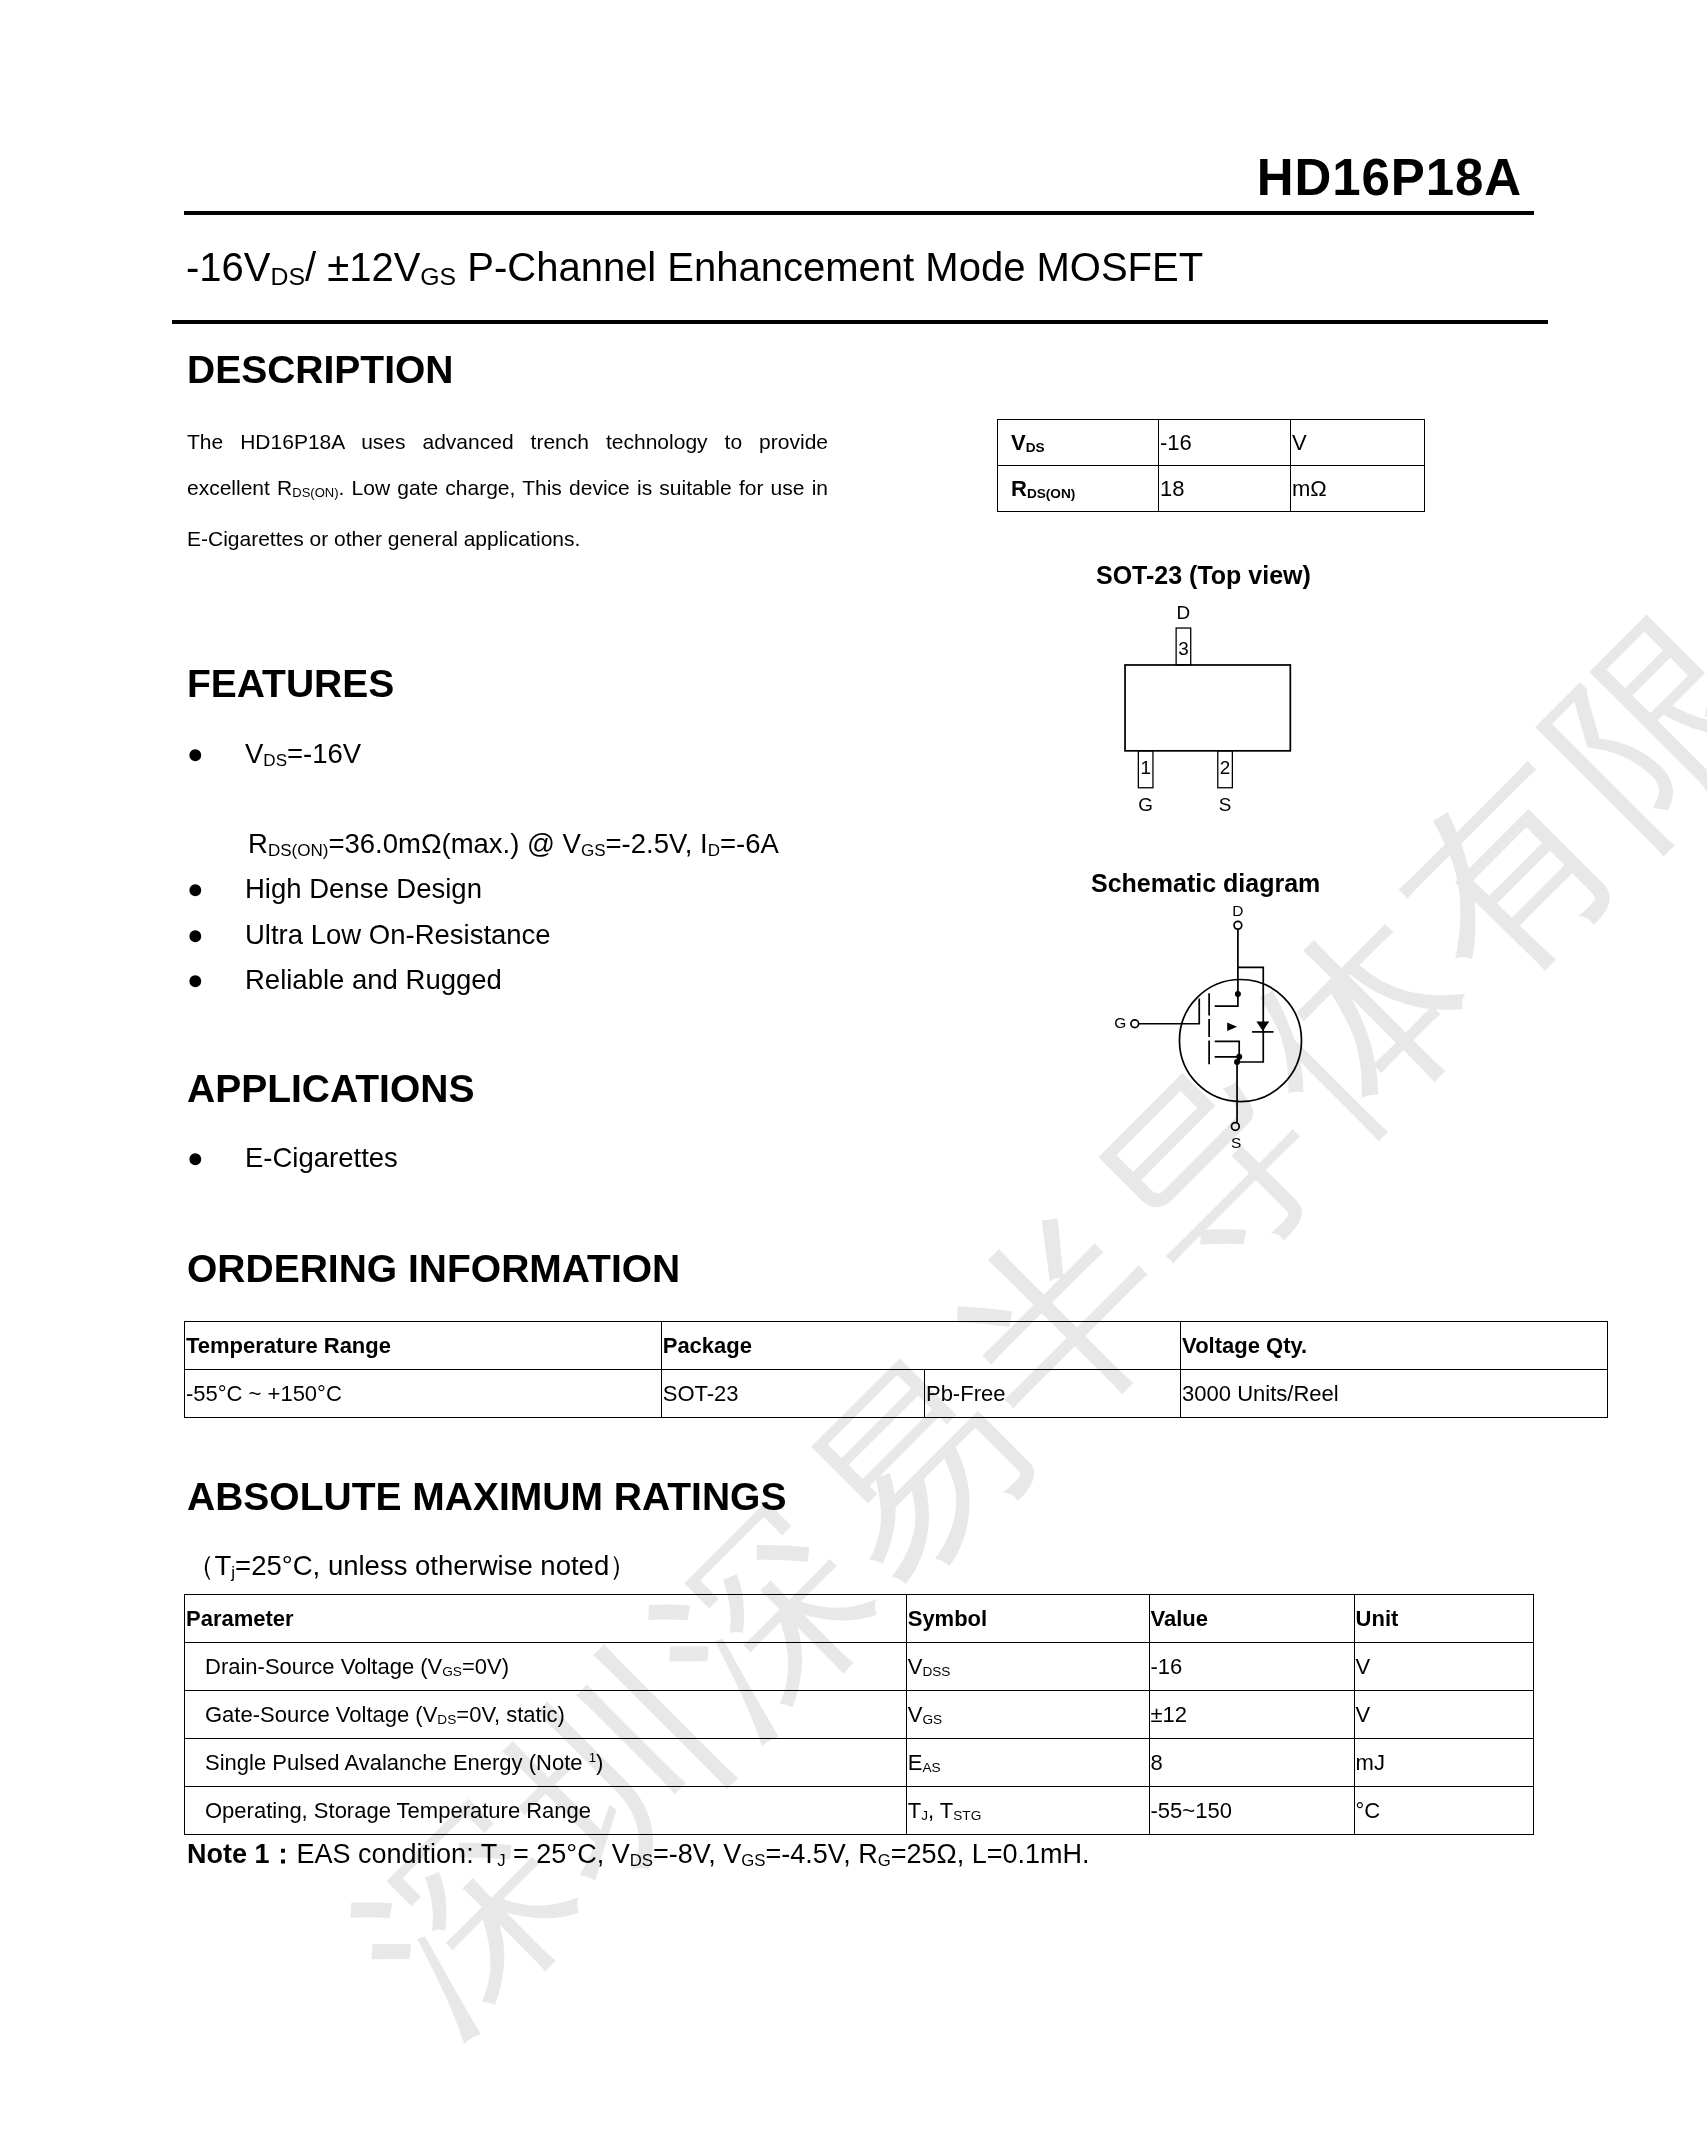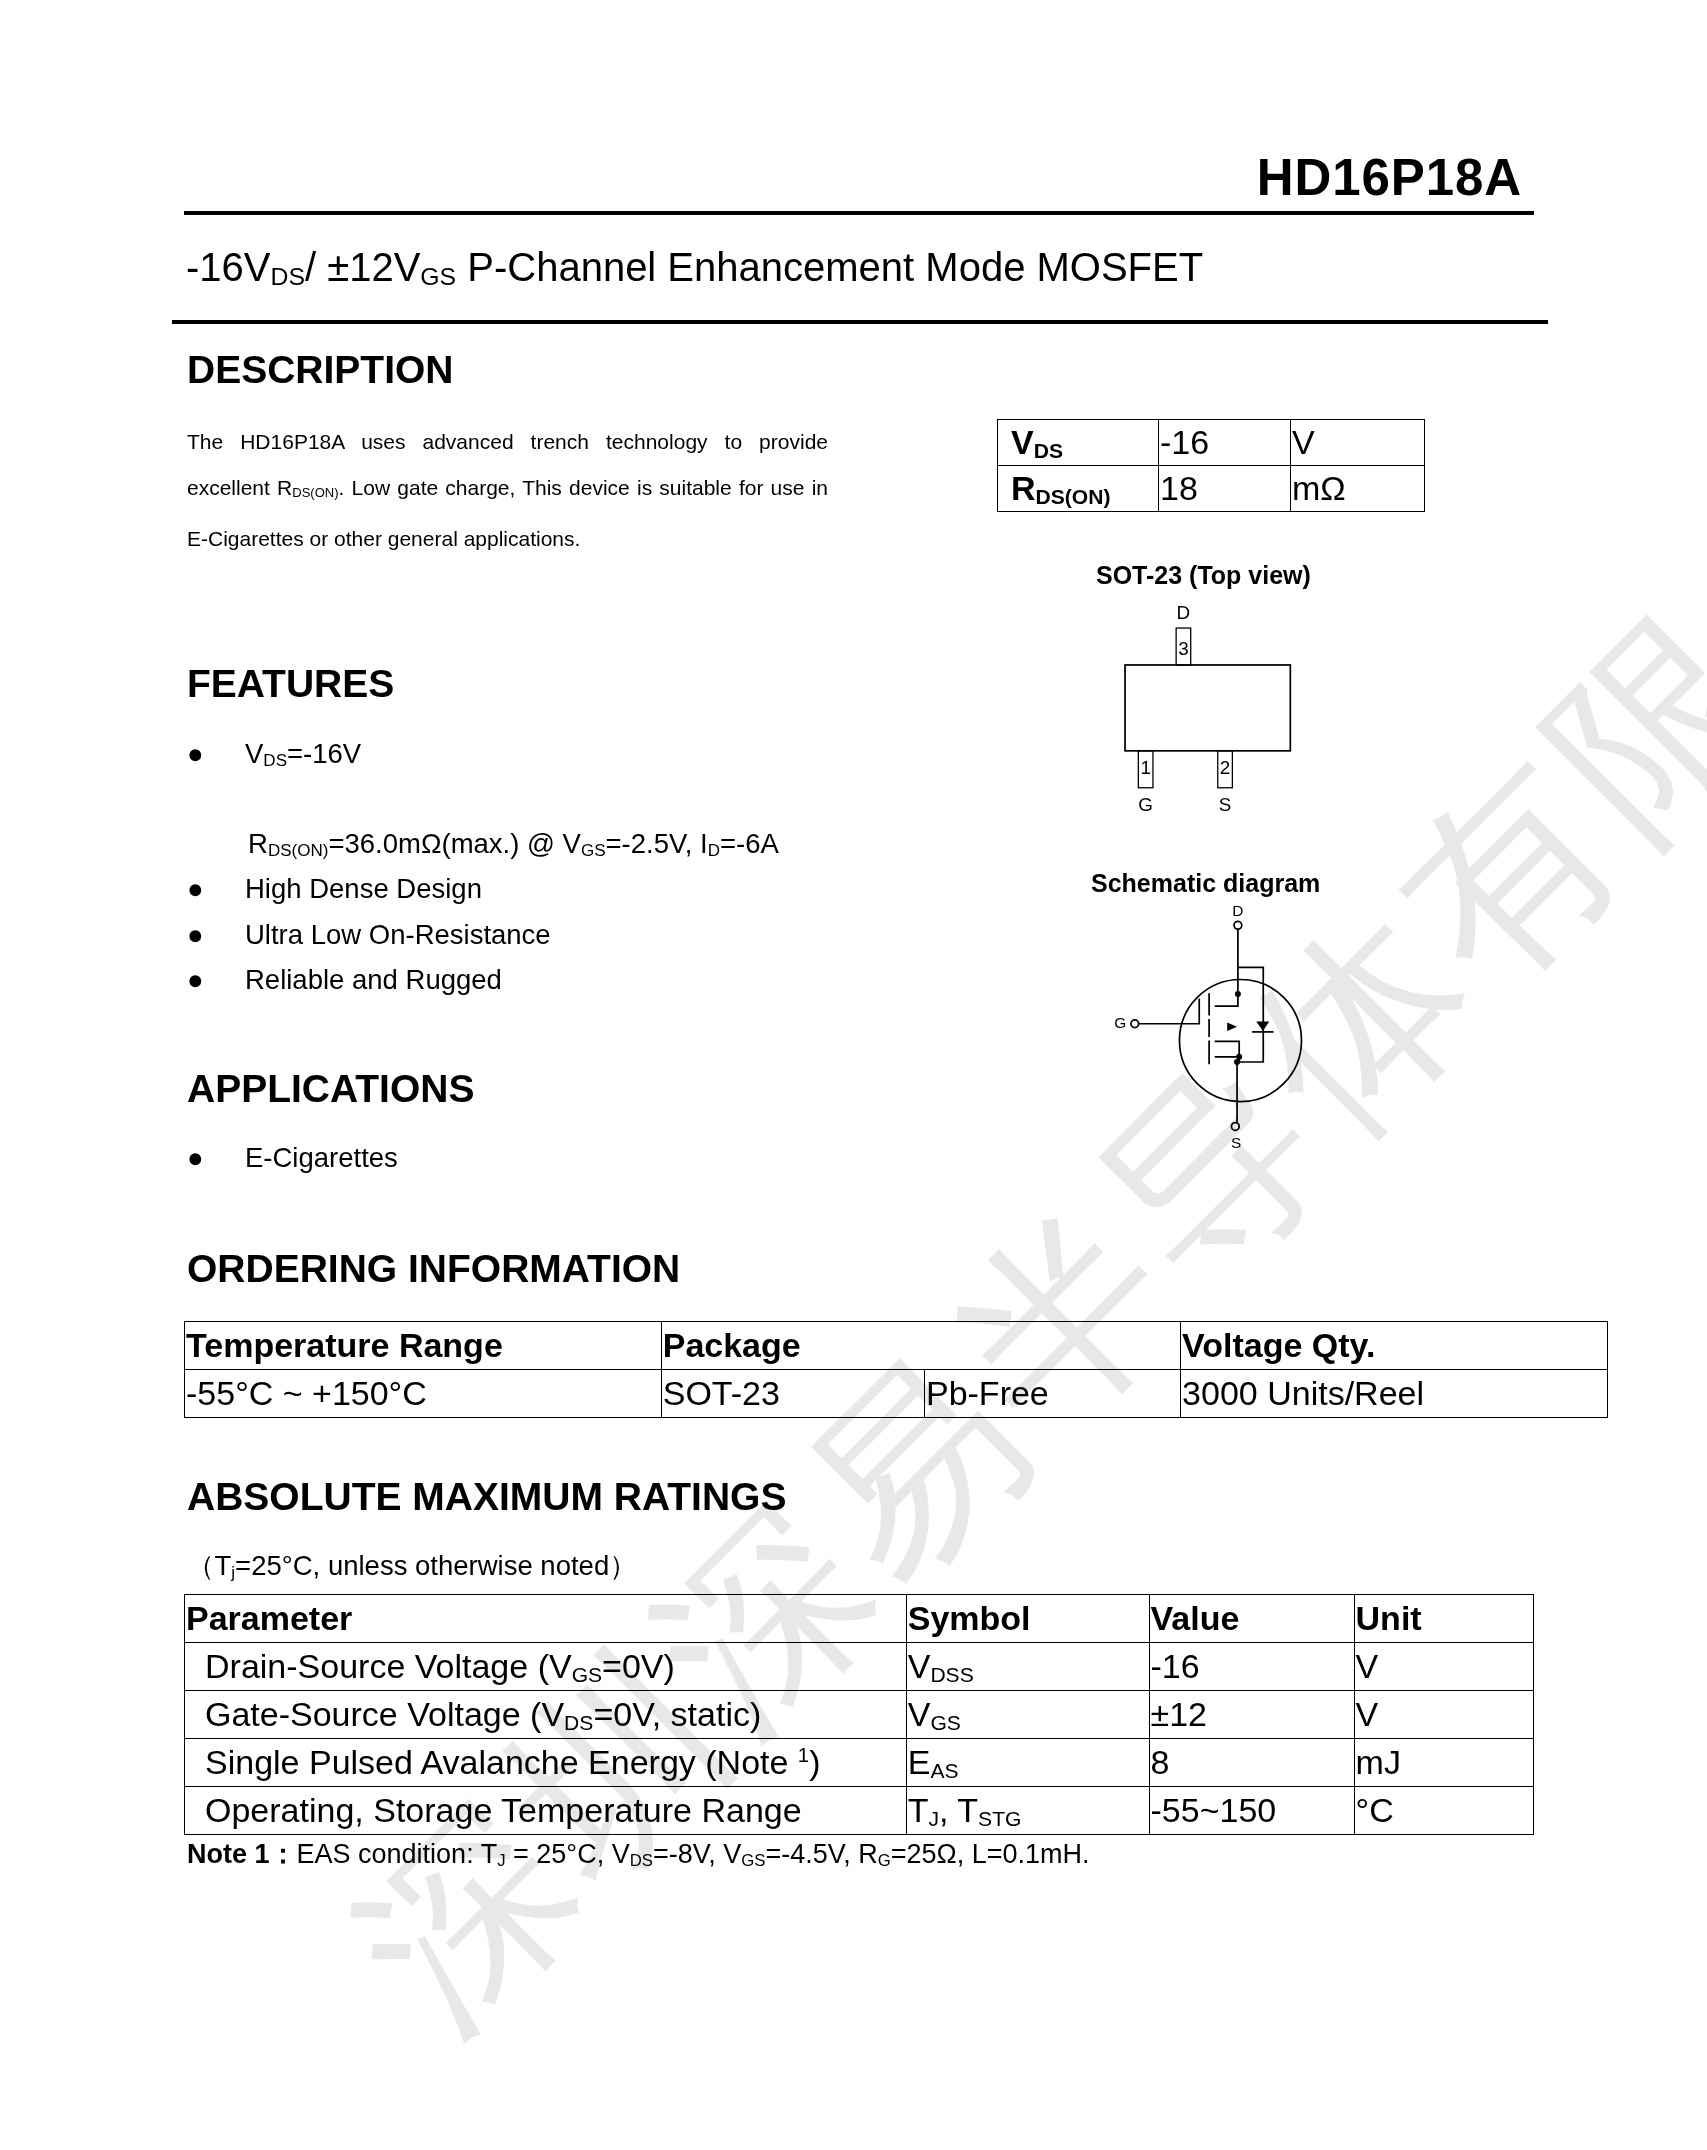--- a/index.html
+++ b/index.html
@@ -8,21 +8,21 @@
   sub,.sub{font-size:0.62em;vertical-align:-0.18em;}
   sup{font-size:0.6em;vertical-align:0.6em;}
   .watermark{position:absolute;left:301px;top:903px;font-family:"DejaVu Sans",sans-serif;font-size:202px;color:rgba(0,0,0,0.09);transform:rotate(-45deg);transform-origin:left top;white-space:nowrap;letter-spacing:8.6px;pointer-events:none;top:1893px;}
   .part{right:185px;top:148px;font-size:51px;font-weight:bold;letter-spacing:0.9px;}
   .rule1{left:184px;top:211px;width:1350px;height:4.3px;background:#000;}
   .subtitle{left:186px;top:245px;font-size:40px;font-weight:normal;}
   .rule2{left:172px;top:320px;width:1376px;height:4.3px;background:#000;}
   .h{font-size:39px;font-weight:bold;left:187px;}
   .body{font-size:21px;line-height:46px;}
   .desc{left:187px;top:419px;width:641px;text-align:justify;text-align-last:left;}
-  table{border-collapse:collapse;font-size:34px;}
+  table{border-collapse:collapse;font-size:22px;}
   td,th{border:1.7px solid #000;text-align:left;}
   .kt{left:997px;top:419px;}
   .kt td{height:43px;}
   .kt td.lbl{width:161px;text-align:left;padding-left:13px;font-weight:bold;box-sizing:border-box;}
   .kt td.v{width:129px;}
   .kt td.u{width:131px;}
   .cap{font-size:25px;font-weight:bold;}
   .bullet{position:absolute;left:0;}
   .fl{position:absolute;font-size:27.5px;}
   .ot{left:184px;top:1321px;width:1424px;}

